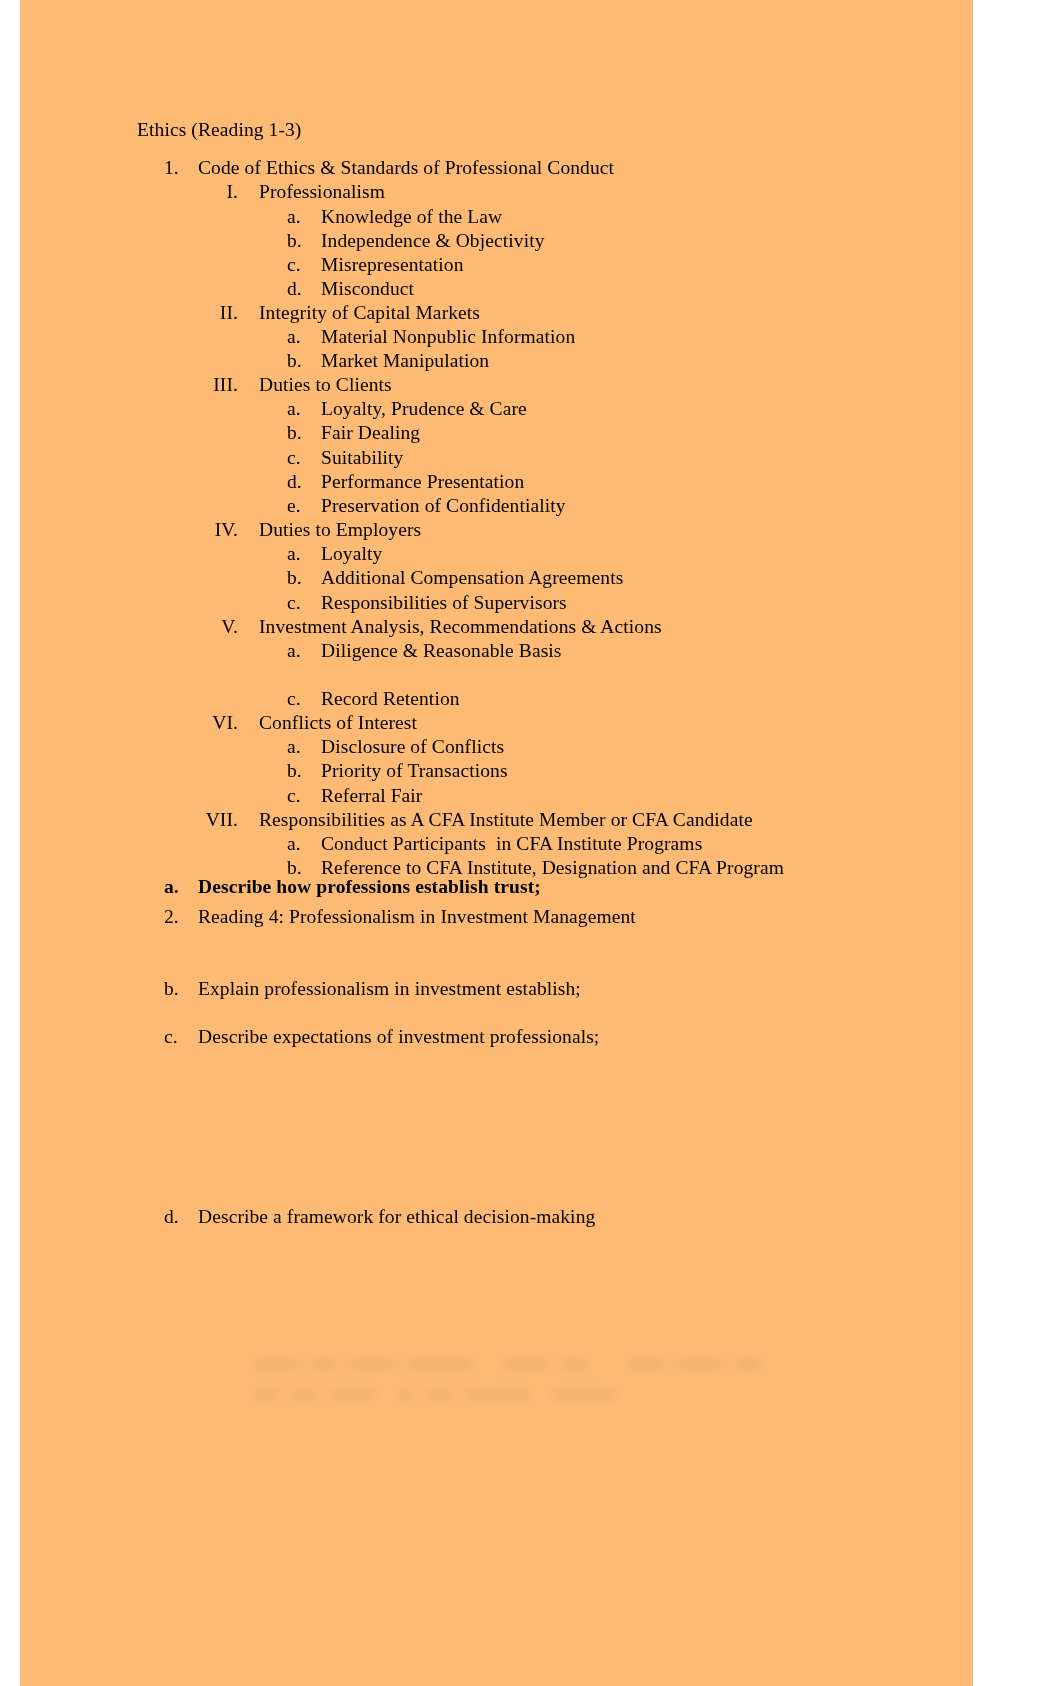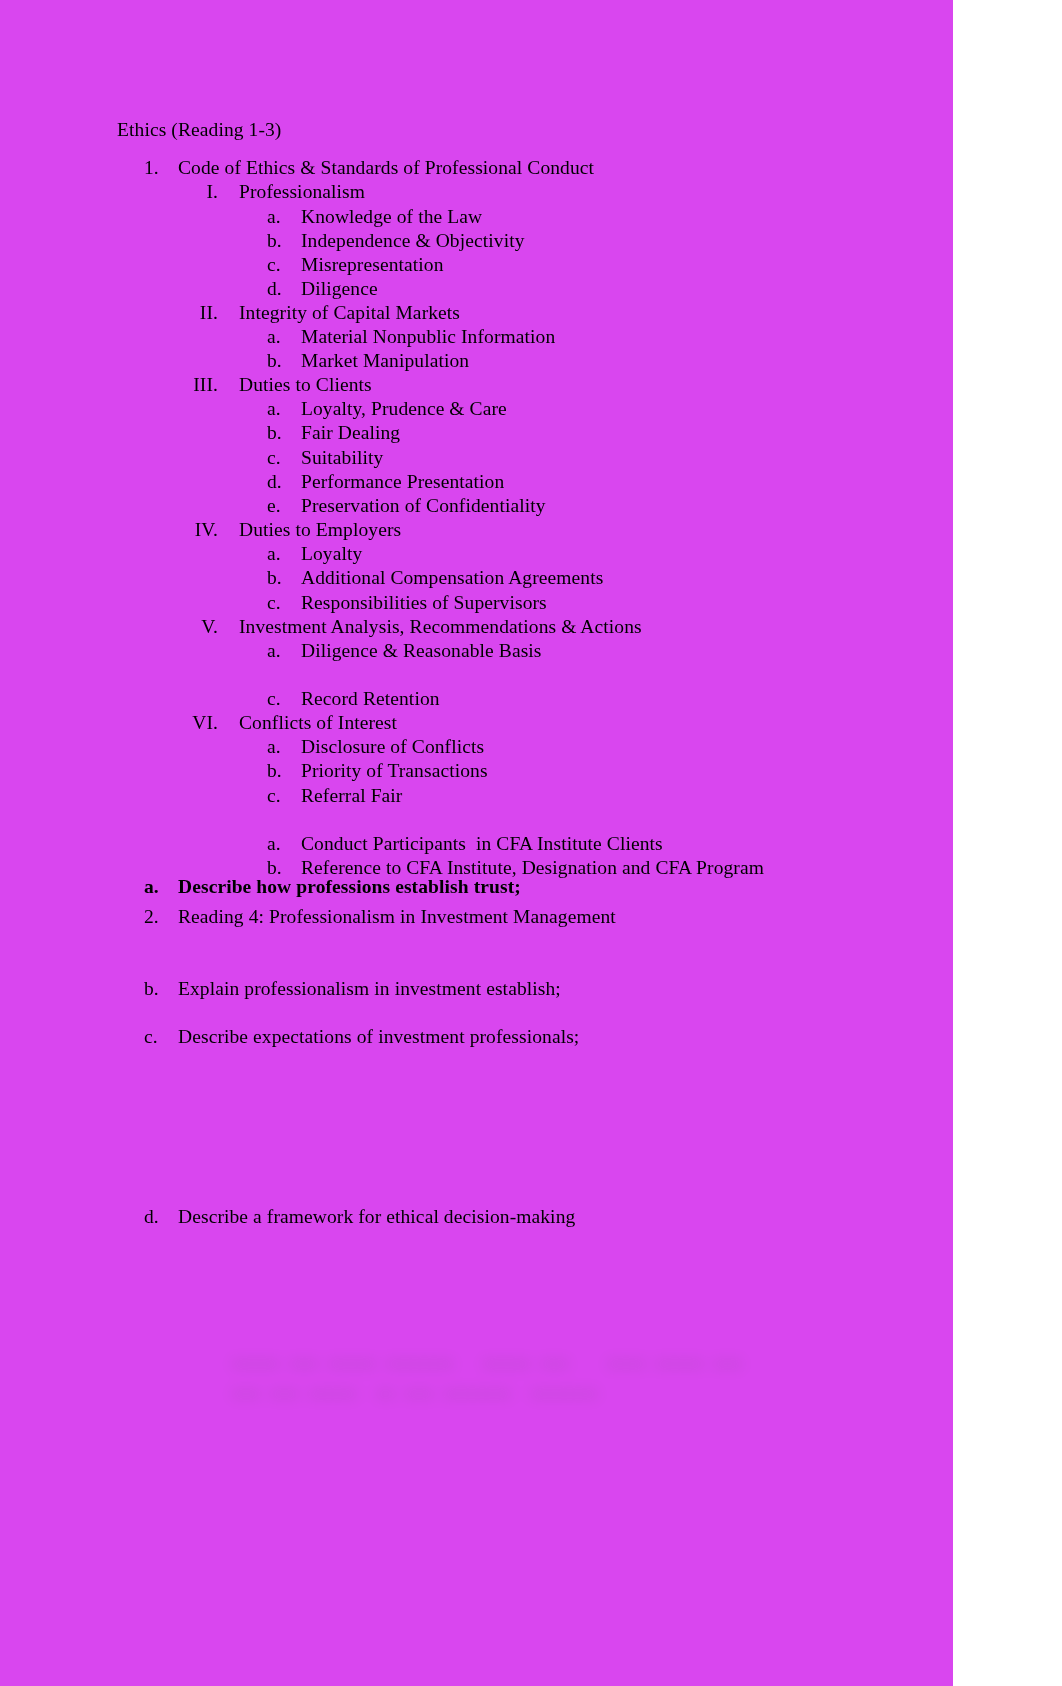--- a/index.html
+++ b/index.html
@@ -9,22 +9,23 @@
     background: #ffffff;
   }
   body {
     font-family: "Liberation Serif", "DejaVu Serif", serif;
     color: #000000;
   }
   #page {
     position: relative;
     width: 953px;
     height: 1686px;
-    background: #d946ef;
+    background: #fdba74;
     overflow: hidden;
+    margin-left: 20px;
   }
 
   
   .line {
     position: absolute;
     white-space: pre;
     font-size: 19.5px;
     line-height: 24px;
     letter-spacing: 0.1px;
   }
@@ -94,21 +95,21 @@
 <div id="page">
 
   <div class="line doc-title">Ethics (Reading 1-3)</div>
 
   <div class="line lv1" style="top:156px;"><span class="marker">1.</span><span>Code of Ethics &amp; Standards of Professional Conduct</span></div>
 
   <div class="line lv2" style="top:180px;"><span class="marker">I.</span><span>Professionalism</span></div>
   <div class="line lv3" style="top:205px;"><span class="marker">a.</span><span>Knowledge of the Law</span></div>
   <div class="line lv3" style="top:229px;"><span class="marker">b.</span><span>Independence &amp; Objectivity</span></div>
   <div class="line lv3" style="top:253px;"><span class="marker">c.</span><span>Misrepresentation</span></div>
-  <div class="line lv3" style="top:277px;"><span class="marker">d.</span><span>Diligence</span></div>
+  <div class="line lv3" style="top:277px;"><span class="marker">d.</span><span>Misconduct</span></div>
 
   <div class="line lv2" style="top:301px;"><span class="marker">II.</span><span>Integrity of Capital Markets</span></div>
   <div class="line lv3" style="top:325px;"><span class="marker">a.</span><span>Material Nonpublic Information</span></div>
   <div class="line lv3" style="top:349px;"><span class="marker">b.</span><span>Market Manipulation</span></div>
 
   <div class="line lv2" style="top:373px;"><span class="marker">III.</span><span>Duties to Clients</span></div>
   <div class="line lv3" style="top:397px;"><span class="marker">a.</span><span>Loyalty, Prudence &amp; Care</span></div>
   <div class="line lv3" style="top:421px;"><span class="marker">b.</span><span>Fair Dealing</span></div>
   <div class="line lv3" style="top:446px;"><span class="marker">c.</span><span>Suitability</span></div>
   <div class="line lv3" style="top:470px;"><span class="marker">d.</span><span>Performance Presentation</span></div>
@@ -121,21 +122,22 @@
 
   <div class="line lv2" style="top:615px;"><span class="marker">V.</span><span>Investment Analysis, Recommendations &amp; Actions</span></div>
   <div class="line lv3" style="top:639px;"><span class="marker">a.</span><span>Diligence &amp; Reasonable Basis</span></div>
   <div class="line lv3" style="top:687px;"><span class="marker">c.</span><span>Record Retention</span></div>
 
   <div class="line lv2" style="top:711px;"><span class="marker">VI.</span><span>Conflicts of Interest</span></div>
   <div class="line lv3" style="top:735px;"><span class="marker">a.</span><span>Disclosure of Conflicts</span></div>
   <div class="line lv3" style="top:759px;"><span class="marker">b.</span><span>Priority of Transactions</span></div>
   <div class="line lv3" style="top:784px;"><span class="marker">c.</span><span>Referral Fair</span></div>
 
-  <div class="line lv3" style="top:832px;"><span class="marker">a.</span><span>Conduct Participants  in CFA Institute Clients</span></div>
+  <div class="line lv2" style="top:808px;"><span class="marker">VII.</span><span>Responsibilities as A CFA Institute Member or CFA Candidate</span></div>
+  <div class="line lv3" style="top:832px;"><span class="marker">a.</span><span>Conduct Participants  in CFA Institute Programs</span></div>
   <div class="line lv3" style="top:856px;"><span class="marker">b.</span><span>Reference to CFA Institute, Designation and CFA Program</span></div>
 
   <div class="line lv1" style="top:905px;"><span class="marker">2.</span><span>Reading 4: Professionalism in Investment Management</span></div>
 
   <div class="line lvA" style="top:875px;font-weight:bold;"><span class="marker">a.</span><span>Describe how professions establish trust;</span></div>
   <div class="line lvA" style="top:977px;"><span class="marker">b.</span><span>Explain professionalism in investment establish;</span></div>
   <div class="line lvA" style="top:1025px;"><span class="marker">c.</span><span>Describe expectations of investment professionals;</span></div>
   <div class="line lvA" style="top:1205px;"><span class="marker">d.</span><span>Describe a framework for ethical decision-making</span></div>
 
   <div id="redacted-footer">xxxxx xxx xxxxx xxxxxxx   xxxxx xxx    xxxx xxxxx xxx

